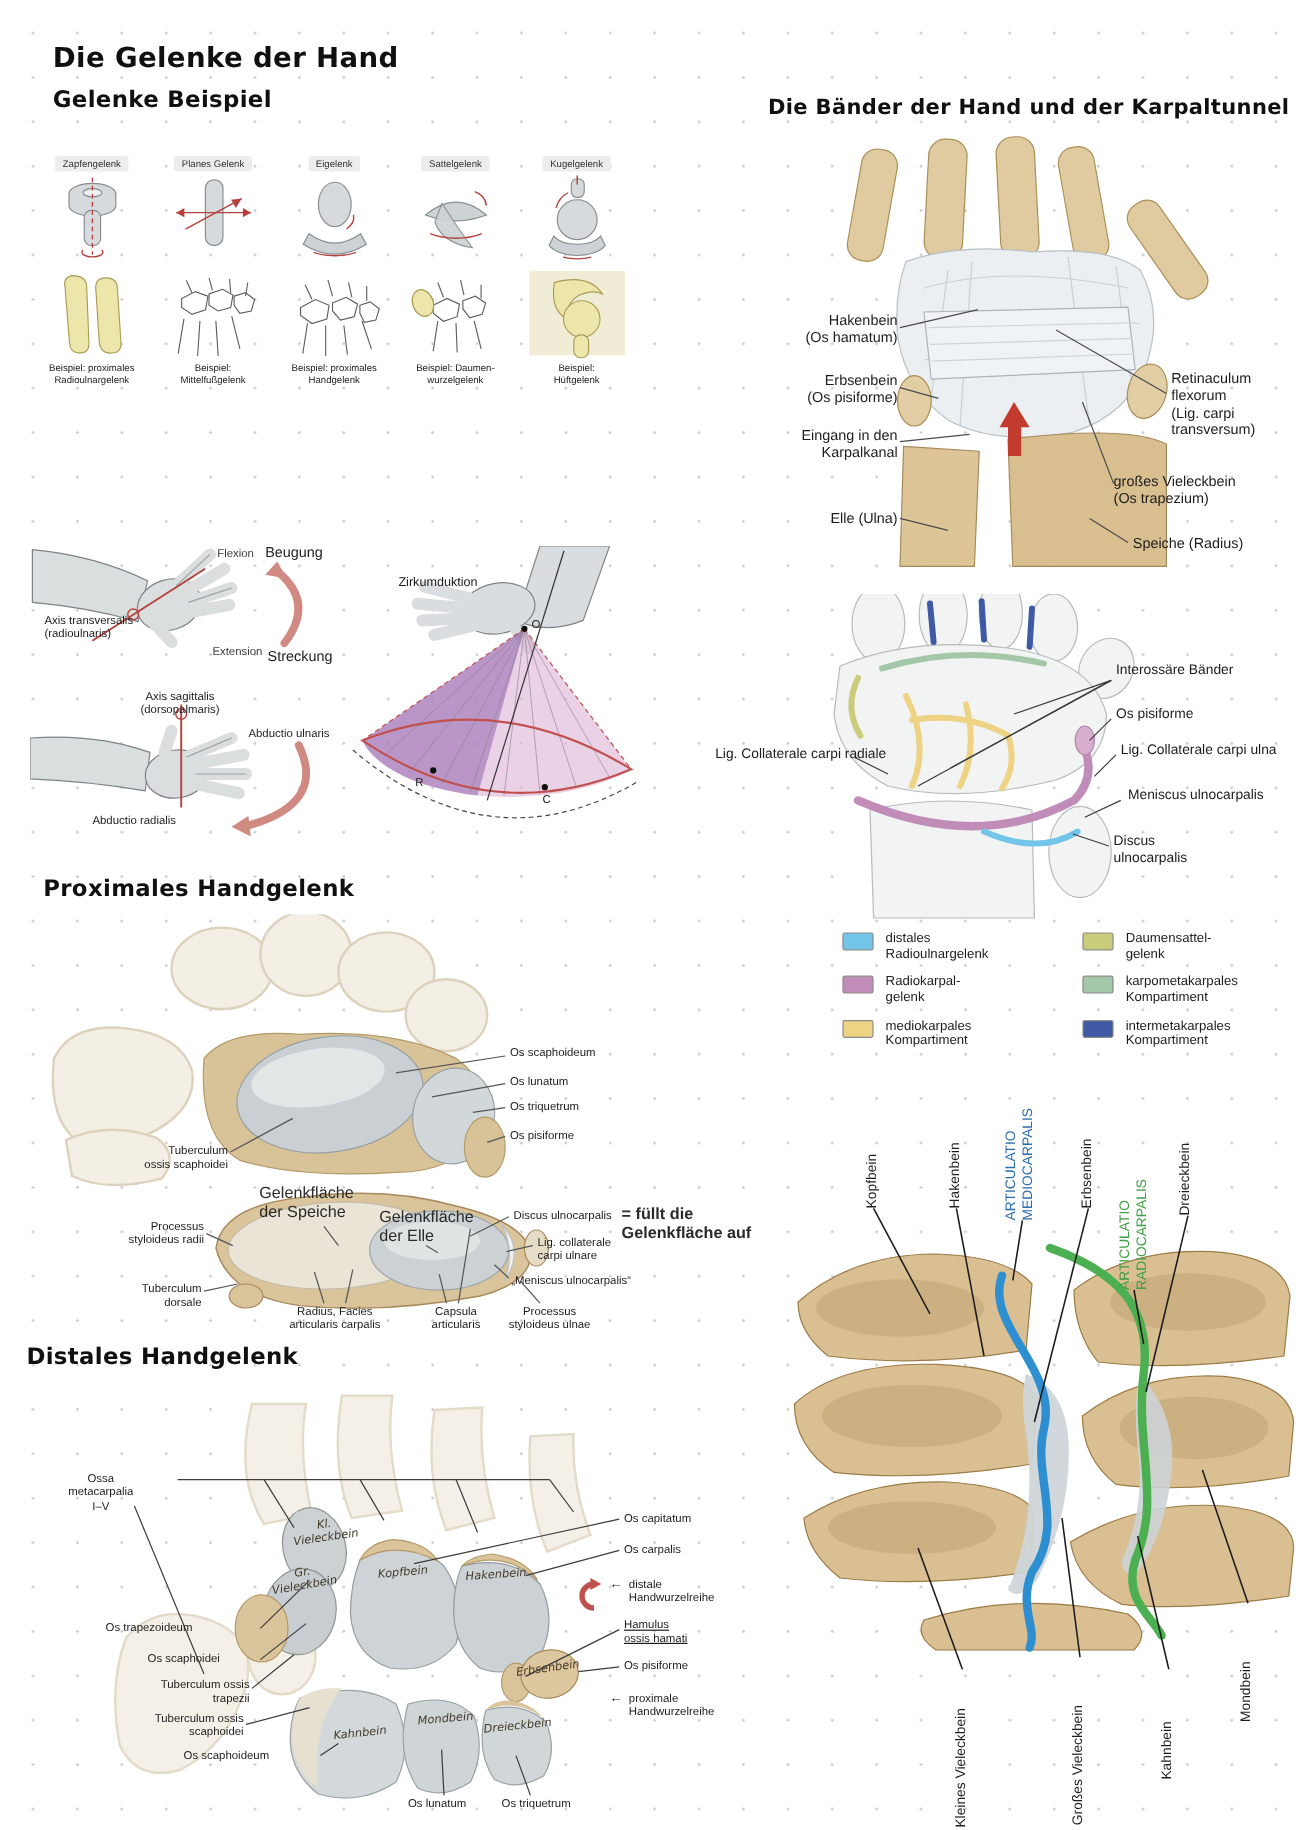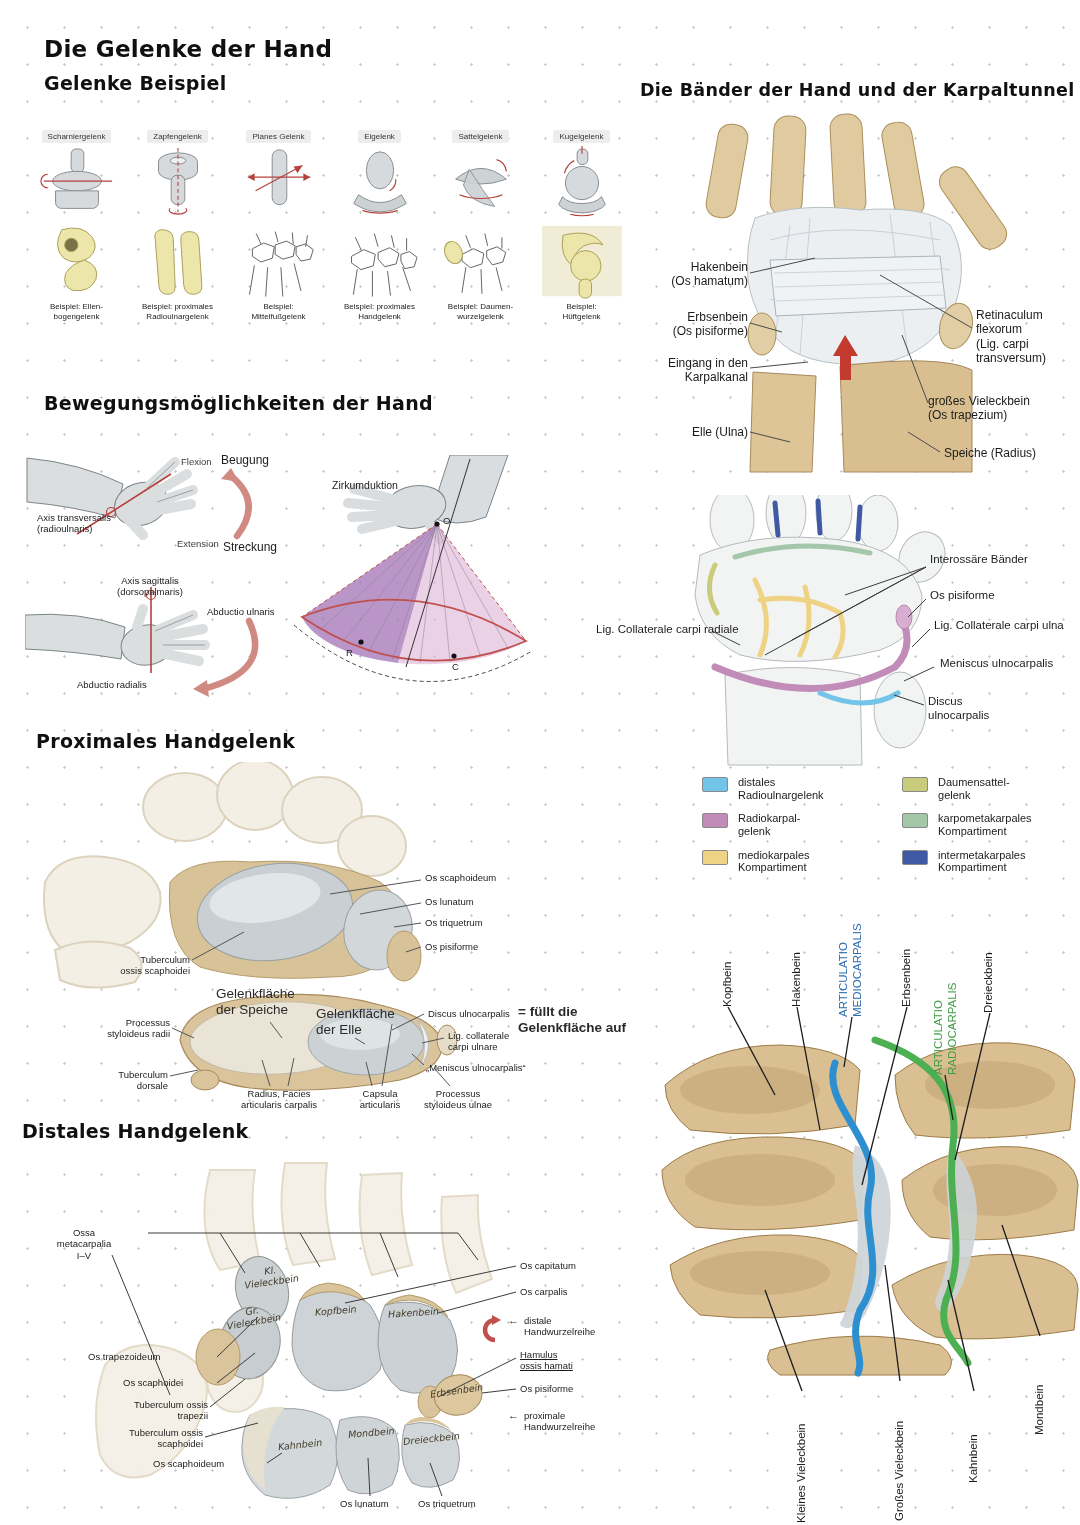--- a/index.html
+++ b/index.html
@@ -31,41 +31,20 @@
 </head>
 <body>
 
 <div id="page">
 
   <div class="h1" style="left:44px;top:36px;">Die Gelenke der Hand</div>
   <div class="h2" style="left:44px;top:72px;">Gelenke Beispiel</div>
 
   <div class="jointrow">
     <div class="joint-col">
-      <div class="chip">Scharniergelenk</div>
-      <svg width="84" height="78" viewBox="0 0 84 80">
-        <g fill="#d6dadd" stroke="#878d91">
-            <rect x="36" y="3" width="13" height="24" rx="5"></rect>
-            <ellipse cx="42" cy="36" rx="25" ry="10"></ellipse>
-            <path d="M20 46 h44 v12 a6 6 0 0 1 -6 6 h-32 a6 6 0 0 1 -6 -6 z"></path>
-          </g>
-        <line x1="8" y1="36" x2="78" y2="36" stroke="#b5413c" stroke-width="1.2"></line>
-        <path d="M12 29 a7 7 0 1 0 0 14" fill="none" stroke="#b5413c" stroke-width="1.2"></path>
-      </svg>
-      <svg width="92" height="76" viewBox="0 0 92 80">
-        <g fill="#ece6ab" stroke="#a99c54">
-            <path d="M30 6 Q52 0 62 14 Q70 26 58 36 Q44 44 32 36 Q20 24 30 6 Z"></path>
-            <circle cx="40" cy="22" r="7" fill="#7a7148"></circle>
-            <path d="M54 38 Q70 44 66 58 Q60 72 42 70 Q30 66 34 52 Q40 42 54 38 Z"></path>
-          </g>
-      </svg>
-      <div class="caption">Beispiel: Ellen-
-bogengelenk</div>
-    </div>
-    <div class="joint-col">
       <div class="chip">Zapfengelenk</div>
       <svg width="84" height="78" viewBox="0 0 84 80">
         <g fill="#d6dadd" stroke="#878d91">
             <ellipse cx="42" cy="16" rx="20" ry="9"></ellipse>
             <path d="M22 16 v10 a20 9 0 0 0 40 0 v-10"></path>
             <rect x="35" y="30" width="14" height="30" rx="6"></rect>
           </g>
         <ellipse cx="42" cy="15" rx="8" ry="3.5" fill="#eef0f1" stroke="#878d91"></ellipse>
         <line x1="42" y1="2" x2="42" y2="68" stroke="#b5413c" stroke-width="1.1" stroke-dasharray="4 3"></line>
         <path d="M34 64 a9 4 0 1 0 16 0" fill="none" stroke="#b5413c" stroke-width="1.2"></path>
@@ -159,21 +138,20 @@
             <path d="M26 12 Q56 4 68 22 Q60 18 48 23 Q36 30 37 44 Q22 36 26 12 Z"></path>
             <circle cx="50" cy="44" r="16"></circle>
             <rect x="43" y="58" width="13" height="20" rx="6"></rect>
           </g>
       </svg>
       <div class="caption">Beispiel:
 Hüftgelenk</div>
     </div>
   </div>
 
-  <div class="h2" style="left:44px;top:392px;">Bewegungsmöglichkeiten der Hand</div>
 
   <div class="fig" style="left:25px;top:438px;width:270px;height:135px;">
     <svg width="270" height="135" viewBox="0 0 270 135">
       <path d="M2 20 Q55 25 98 46 L90 80 Q48 68 2 64 Z" fill="#dadedf" stroke="#7d8488"></path>
       <ellipse cx="116" cy="66" rx="27" ry="21" transform="rotate(-18 116 66)" fill="#dadedf" stroke="#7d8488"></ellipse>
       <g stroke="#dadedf" stroke-width="10" stroke-linecap="round">
           <path d="M122 50 L150 24"></path>
           <path d="M128 56 L162 36"></path>
           <path d="M132 64 L168 52"></path>
           <path d="M134 72 L166 66"></path>

